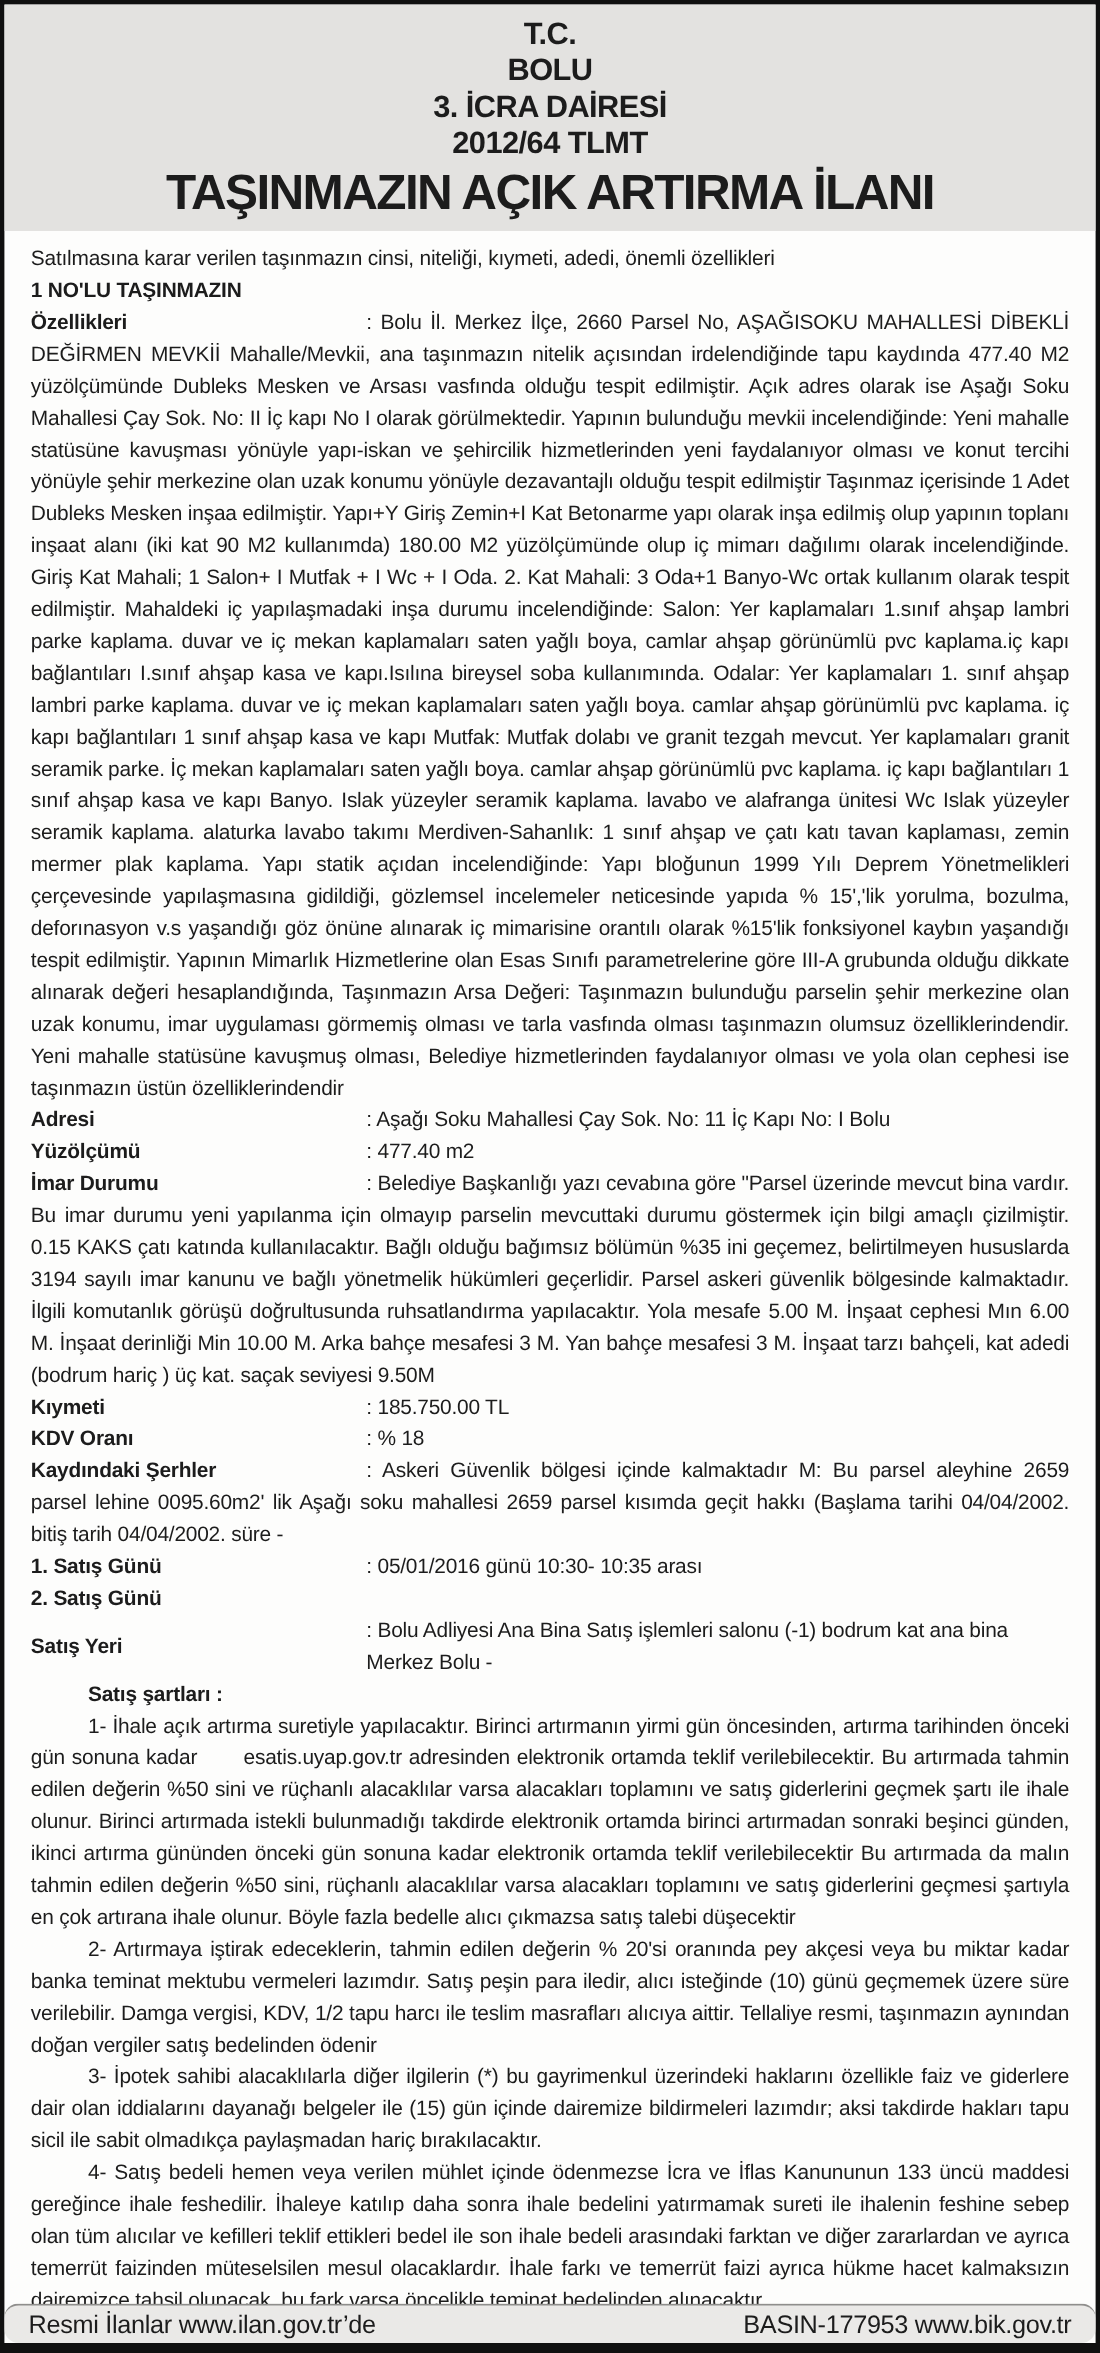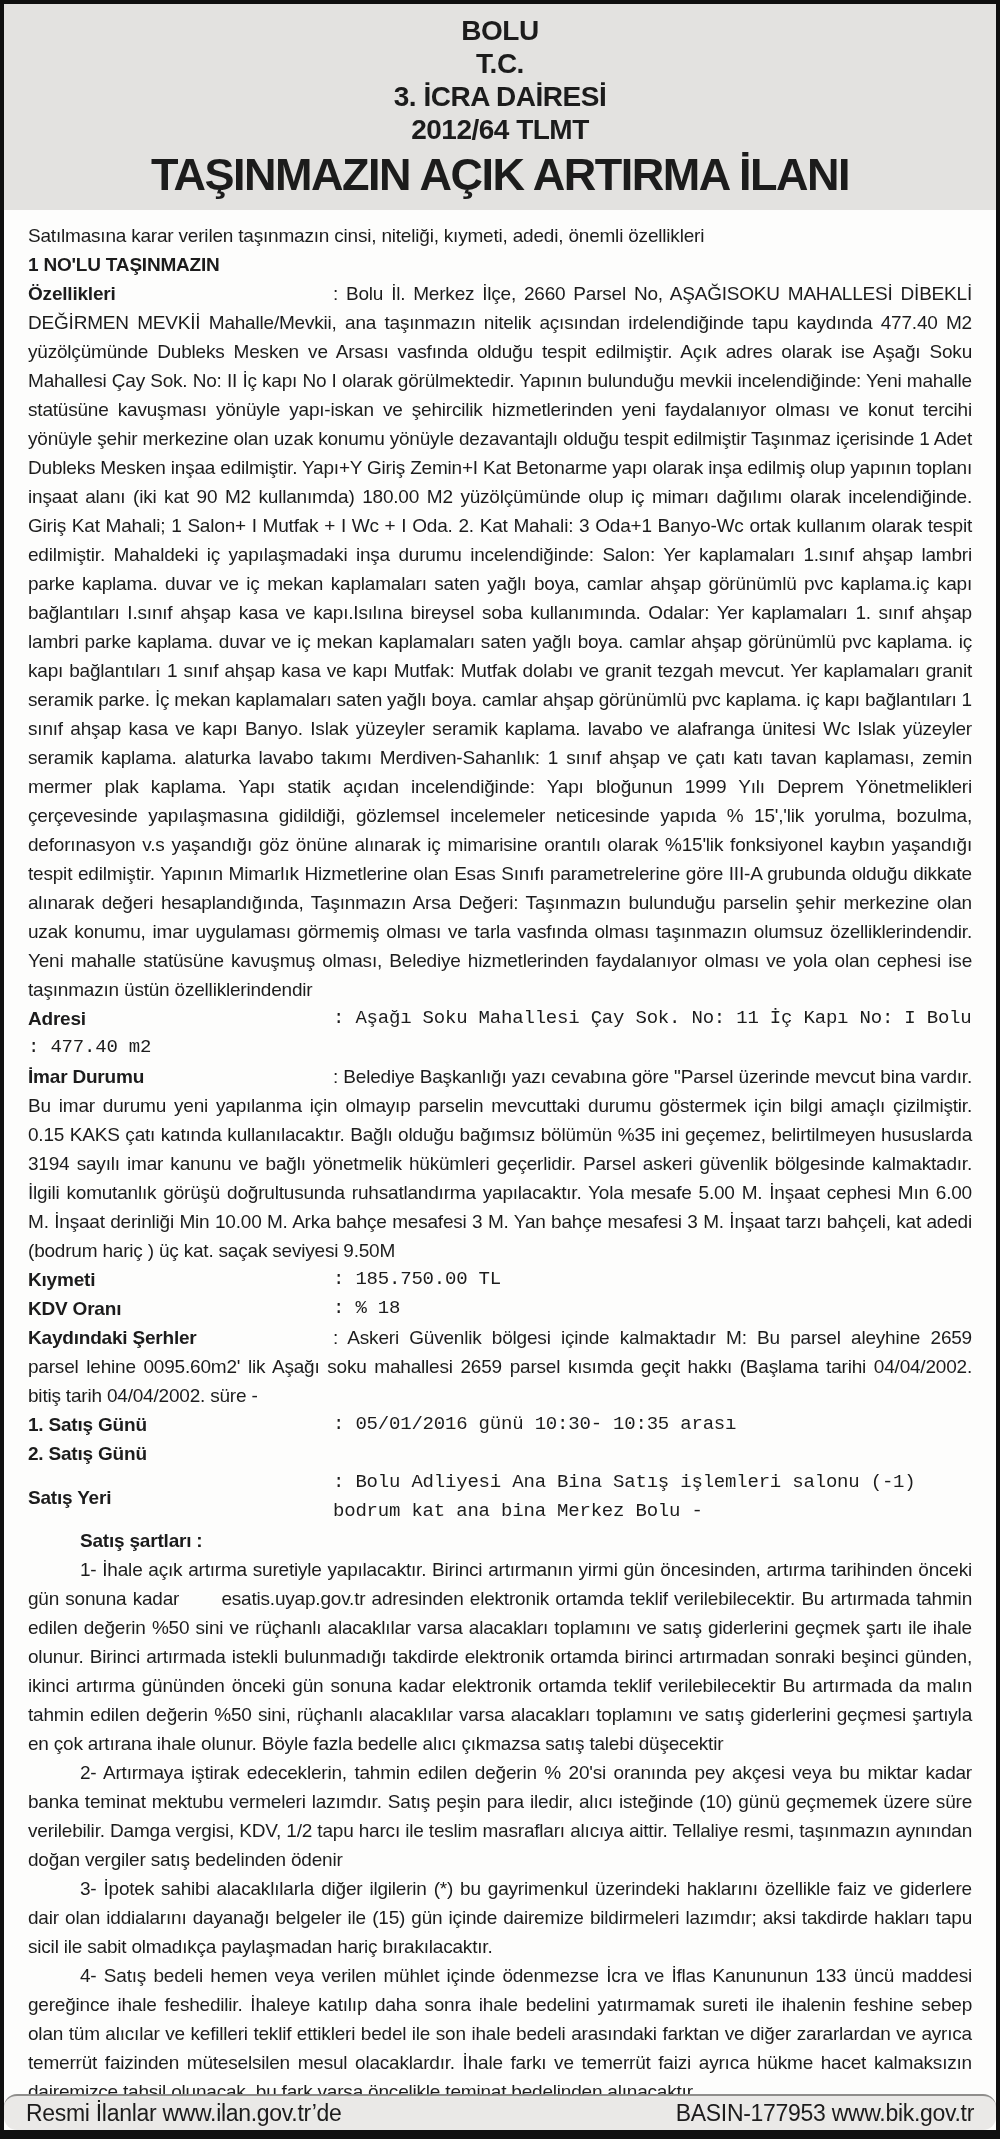--- a/index.html
+++ b/index.html
@@ -13,56 +13,57 @@
   .h-line{font-weight:700;font-size:28px;line-height:33px;letter-spacing:-0.5px;}
   .doc-title{margin:3px 0 0;font-weight:700;font-size:45px;line-height:52px;letter-spacing:-1.5px;}
   .doc-body{padding:11px 24px 40px;font-size:19px;line-height:29px;letter-spacing:-0.2px;}
   .doc-body p{margin:0;}
   .section-heading{font-weight:700;}
   .para{text-align:justify;}
   .lbl{font-weight:700;}
   .lbl-tab{display:inline-block;width:305px;font-weight:700;}
   .row{display:flex;align-items:center;}
   .row .lbl{flex:0 0 305px;}
-  .row .val{flex:1;font-family:Liberation Mono, monospace;}
+  .row .val{flex:1;}
   .terms-heading{font-weight:700;padding-left:52px;}
   .term{text-align:justify;text-indent:52px;}
   .bold-inline{font-weight:400;margin-left:36px;}
   .doc-footer{
     position:absolute;left:0;right:0;bottom:0;height:34px;background:#eae9e7;
     border-top:2px solid #8f8e8c;display:flex;align-items:center;justify-content:space-between;
     padding:0 22px;font-size:23px;letter-spacing:-0.3px;border-radius:13px;
   }
 </style>
 </head>
 <body>
 
 <div class="page">
 
   <header class="doc-header">
+    <div class="h-line">T.C.</div>
     <div class="h-line">BOLU</div>
-    <div class="h-line">T.C.</div>
     <div class="h-line">3. İCRA DAİRESİ</div>
     <div class="h-line">2012/64 TLMT</div>
     <h1 class="doc-title">TAŞINMAZIN AÇIK ARTIRMA İLANI</h1>
   </header>
 
   <main class="doc-body">
 
     <p>Satılmasına karar verilen taşınmazın cinsi, niteliği, kıymeti, adedi, önemli özellikleri</p>
     <p class="section-heading">1 NO'LU TAŞINMAZIN</p>
 
     <p class="para"><span class="lbl-tab">Özellikleri</span><span>: Bolu İl. Merkez İlçe, 2660 Parsel No, AŞAĞISOKU MAHALLESİ DİBEKLİ DEĞİRMEN MEVKİİ Mahalle/Mevkii, ana taşınmazın nitelik açısından irdelendiğinde tapu kaydında 477.40 M2 yüzölçümünde Dubleks Mesken ve Arsası vasfında olduğu tespit edilmiştir. Açık adres olarak ise Aşağı Soku Mahallesi Çay Sok. No: II İç kapı No I olarak görülmektedir. Yapının bulunduğu mevkii incelendiğinde: Yeni mahalle statüsüne kavuşması yönüyle yapı-iskan ve şehircilik hizmetlerinden yeni faydalanıyor olması ve konut tercihi yönüyle şehir merkezine olan uzak konumu yönüyle dezavantajlı olduğu tespit edilmiştir Taşınmaz içerisinde 1 Adet Dubleks Mesken inşaa edilmiştir. Yapı+Y Giriş Zemin+I Kat Betonarme yapı olarak inşa edilmiş olup yapının toplanı inşaat alanı (iki kat 90 M2 kullanımda) 180.00 M2 yüzölçümünde olup iç mimarı dağılımı olarak incelendiğinde. Giriş Kat Mahali; 1 Salon+ I Mutfak + I Wc + I Oda. 2. Kat Mahali: 3 Oda+1 Banyo-Wc ortak kullanım olarak tespit edilmiştir. Mahaldeki iç yapılaşmadaki inşa durumu incelendiğinde: Salon: Yer kaplamaları 1.sınıf ahşap lambri parke kaplama. duvar ve iç mekan kaplamaları saten yağlı boya, camlar ahşap görünümlü pvc kaplama.iç kapı bağlantıları I.sınıf ahşap kasa ve kapı.Isılına bireysel soba kullanımında. Odalar: Yer kaplamaları 1. sınıf ahşap lambri parke kaplama. duvar ve iç mekan kaplamaları saten yağlı boya. camlar ahşap görünümlü pvc kaplama. iç kapı bağlantıları 1 sınıf ahşap kasa ve kapı Mutfak: Mutfak dolabı ve granit tezgah mevcut. Yer kaplamaları granit seramik parke. İç mekan kaplamaları saten yağlı boya. camlar ahşap görünümlü pvc kaplama. iç kapı bağlantıları 1 sınıf ahşap kasa ve kapı Banyo. Islak yüzeyler seramik kaplama. lavabo ve alafranga ünitesi Wc Islak yüzeyler seramik kaplama. alaturka lavabo takımı Merdiven-Sahanlık: 1 sınıf ahşap ve çatı katı tavan kaplaması, zemin mermer plak kaplama. Yapı statik açıdan incelendiğinde: Yapı bloğunun 1999 Yılı Deprem Yönetmelikleri çerçevesinde yapılaşmasına gidildiği, gözlemsel incelemeler neticesinde yapıda % 15','lik yorulma, bozulma, deforınasyon v.s yaşandığı göz önüne alınarak iç mimarisine orantılı olarak %15'lik fonksiyonel kaybın yaşandığı tespit edilmiştir. Yapının Mimarlık Hizmetlerine olan Esas Sınıfı parametrelerine göre III-A grubunda olduğu dikkate alınarak değeri hesaplandığında, Taşınmazın Arsa Değeri: Taşınmazın bulunduğu parselin şehir merkezine olan uzak konumu, imar uygulaması görmemiş olması ve tarla vasfında olması taşınmazın olumsuz özelliklerindendir. Yeni mahalle statüsüne kavuşmuş olması, Belediye hizmetlerinden faydalanıyor olması ve yola olan cephesi ise taşınmazın üstün özelliklerindendir</span></p>
 
     <div class="row">
       <span class="lbl">Adresi</span>
       <span class="val">: Aşağı Soku Mahallesi Çay Sok. No: 11 İç Kapı No: I Bolu</span>
     </div>
 
     <div class="row">
+      <span class="lbl">Yüzölçümü</span>
       <span class="val">: 477.40 m2</span>
     </div>
 
     <p class="para"><span class="lbl-tab">İmar Durumu</span><span>: Belediye Başkanlığı yazı cevabına göre "Parsel üzerinde mevcut bina vardır. Bu imar durumu yeni yapılanma için olmayıp parselin mevcuttaki durumu göstermek için bilgi amaçlı çizilmiştir. 0.15 KAKS çatı katında kullanılacaktır. Bağlı olduğu bağımsız bölümün %35 ini geçemez, belirtilmeyen hususlarda 3194 sayılı imar kanunu ve bağlı yönetmelik hükümleri geçerlidir. Parsel askeri güvenlik bölgesinde kalmaktadır. İlgili komutanlık görüşü doğrultusunda ruhsatlandırma yapılacaktır. Yola mesafe 5.00 M. İnşaat cephesi Mın 6.00 M. İnşaat derinliği Min 10.00 M. Arka bahçe mesafesi 3 M. Yan bahçe mesafesi 3 M. İnşaat tarzı bahçeli, kat adedi (bodrum hariç ) üç kat. saçak seviyesi 9.50M</span></p>
 
     <div class="row">
       <span class="lbl">Kıymeti</span>
       <span class="val">: 185.750.00 TL</span>
     </div>
 

